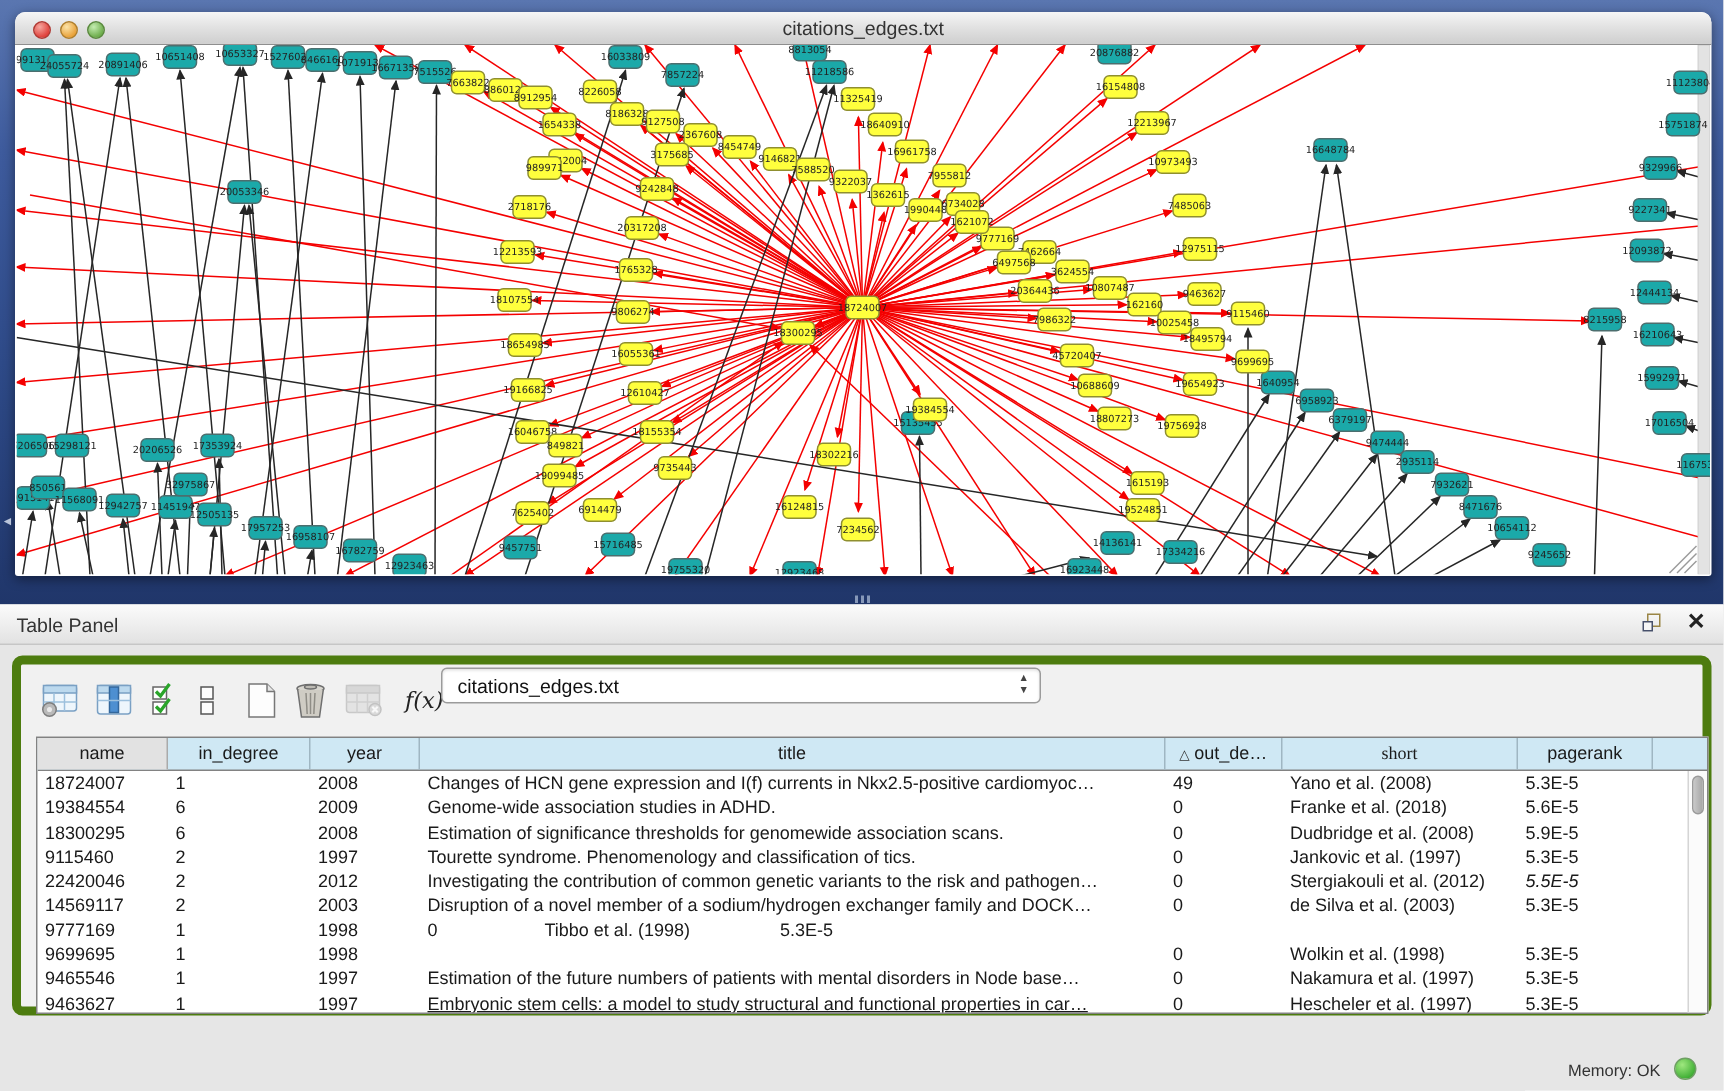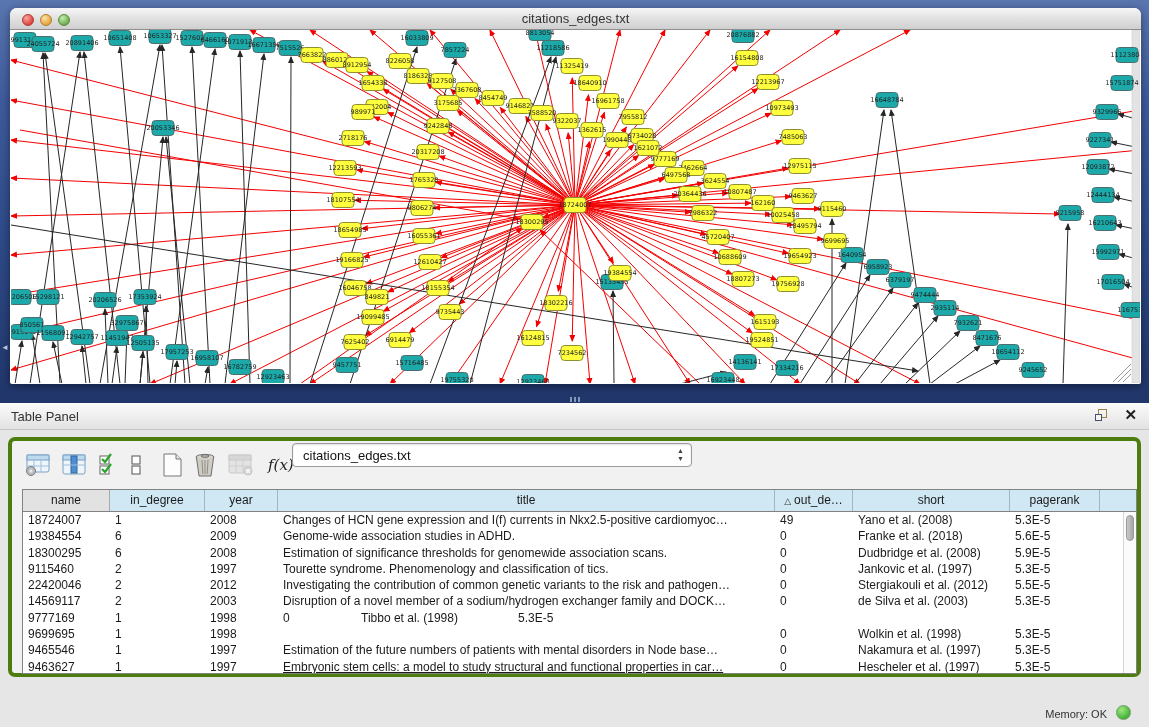--- a/index.html
+++ b/index.html
@@ -30,21 +30,21 @@
   .table-panel { position:absolute; left:0; top:403px; width:1149px; height:324px; background:#e6e6e6; }
   .tp-titlebar { position:absolute; left:0; top:0; right:0; height:27px;
     background:linear-gradient(180deg,#fbfbfb,#e2e2e2); border-bottom:1px solid #c6c6c6; }
   .tp-title { position:absolute; left:11px; top:6px; font-size:13px; color:#333; }
   .tp-float { position:absolute; right:40px; top:6px; width:14px; height:14px; }
   .tp-float .sq1 { position:absolute; left:3px; top:0; width:9px; height:9px; border:1.5px solid #9a8545; }
   .tp-float .sq2 { position:absolute; left:0; top:5px; width:7px; height:7px; border:1.5px solid #47506b; background:#f5f5f5; }
   .tp-close { position:absolute; right:12px; top:4px; font-size:15px; font-weight:bold; color:#222; line-height:16px; }
 
   .tp-container { position:absolute; left:8px; top:34px; width:1133px; height:240px;
-    background:#f1f1f1; border:4px solid #4d7c0f; border-radius:7px; }
+    background:#f1f1f1; border:6px solid #4d7c0f; border-radius:7px; }
 
   
   .toolbar { position:absolute; left:12px; top:10px; height:28px; display:flex; align-items:center; }
   .tb-icon { margin-right:10px; display:flex; align-items:center; justify-content:center; }
   .fx { font-family:"DejaVu Serif", serif; font-style:italic; font-size:15px; color:#222; margin:0 6px 0 4px; }
   .combo { position:absolute; left:280px; top:2px; width:400px; height:24px; background:#fff;
     border:1px solid #9b9b9b; border-radius:4px; box-shadow:inset 0 1px 2px rgba(0,0,0,.12); }
   .combo-text { position:absolute; left:10px; top:4px; font-size:13px; color:#111; }
   .combo-arrows { position:absolute; right:7px; top:3px; font-size:7px; color:#444; line-height:8px; text-align:center; }
 
@@ -907,21 +907,21 @@
       <span class="combo-arrows">▲<br>▼</span>
     </div>
 
     <div class="grid-table">
       <div class="thead" id="thead">
           <div class="th gray" style="width: 87px;">name</div>
           <div class="th" style="width: 95px;">in_degree</div>
           <div class="th" style="width: 73px;">year</div>
           <div class="th" style="width: 497px;">title</div>
           <div class="th" style="width: 78px;"><span class="sort-glyph">△</span>out_de…</div>
-          <div class="th" style="width: 157px;">short</div>
+          <div class="th" style="width: 157px; font-family: Liberation Serif, serif;">short</div>
           <div class="th" style="width: 90px;">pagerank</div>
           <div class="th" style="flex: 1 1 0%; border-right: none;"></div>
         </div>
       <div class="tbody" id="tbody">
           <div class="tr">
             <div class="td" style="width: 87px;">18724007</div>
             <div class="td" style="width: 95px;">1</div>
             <div class="td" style="width: 73px;">2008</div>
             <div class="td" style="width: 497px;">Changes of HCN gene expression and I(f) currents in Nkx2.5-positive cardiomyoc…</div>
             <div class="td" style="width: 78px;">49</div>
@@ -955,21 +955,21 @@
             <div class="td" style="width: 157px;">Jankovic et al. (1997)</div>
             <div class="td" style="width: 90px;">5.3E-5</div>
           </div>
           <div class="tr">
             <div class="td" style="width: 87px;">22420046</div>
             <div class="td" style="width: 95px;">2</div>
             <div class="td" style="width: 73px;">2012</div>
             <div class="td" style="width: 497px;">Investigating the contribution of common genetic variants to the risk and pathogen…</div>
             <div class="td" style="width: 78px;">0</div>
             <div class="td" style="width: 157px;">Stergiakouli et al. (2012)</div>
-            <div class="td" style="width: 90px;">5.5E-5</div>
+            <div class="td" style="width: 90px; font-style: italic;">5.5E-5</div>
           </div>
           <div class="tr">
             <div class="td" style="width: 87px;">14569117</div>
             <div class="td" style="width: 95px;">2</div>
             <div class="td" style="width: 73px;">2003</div>
             <div class="td" style="width: 497px;">Disruption of a novel member of a sodium/hydrogen exchanger family and DOCK…</div>
             <div class="td" style="width: 78px;">0</div>
             <div class="td" style="width: 157px;">de Silva et al. (2003)</div>
             <div class="td" style="width: 90px;">5.3E-5</div>
           </div>

